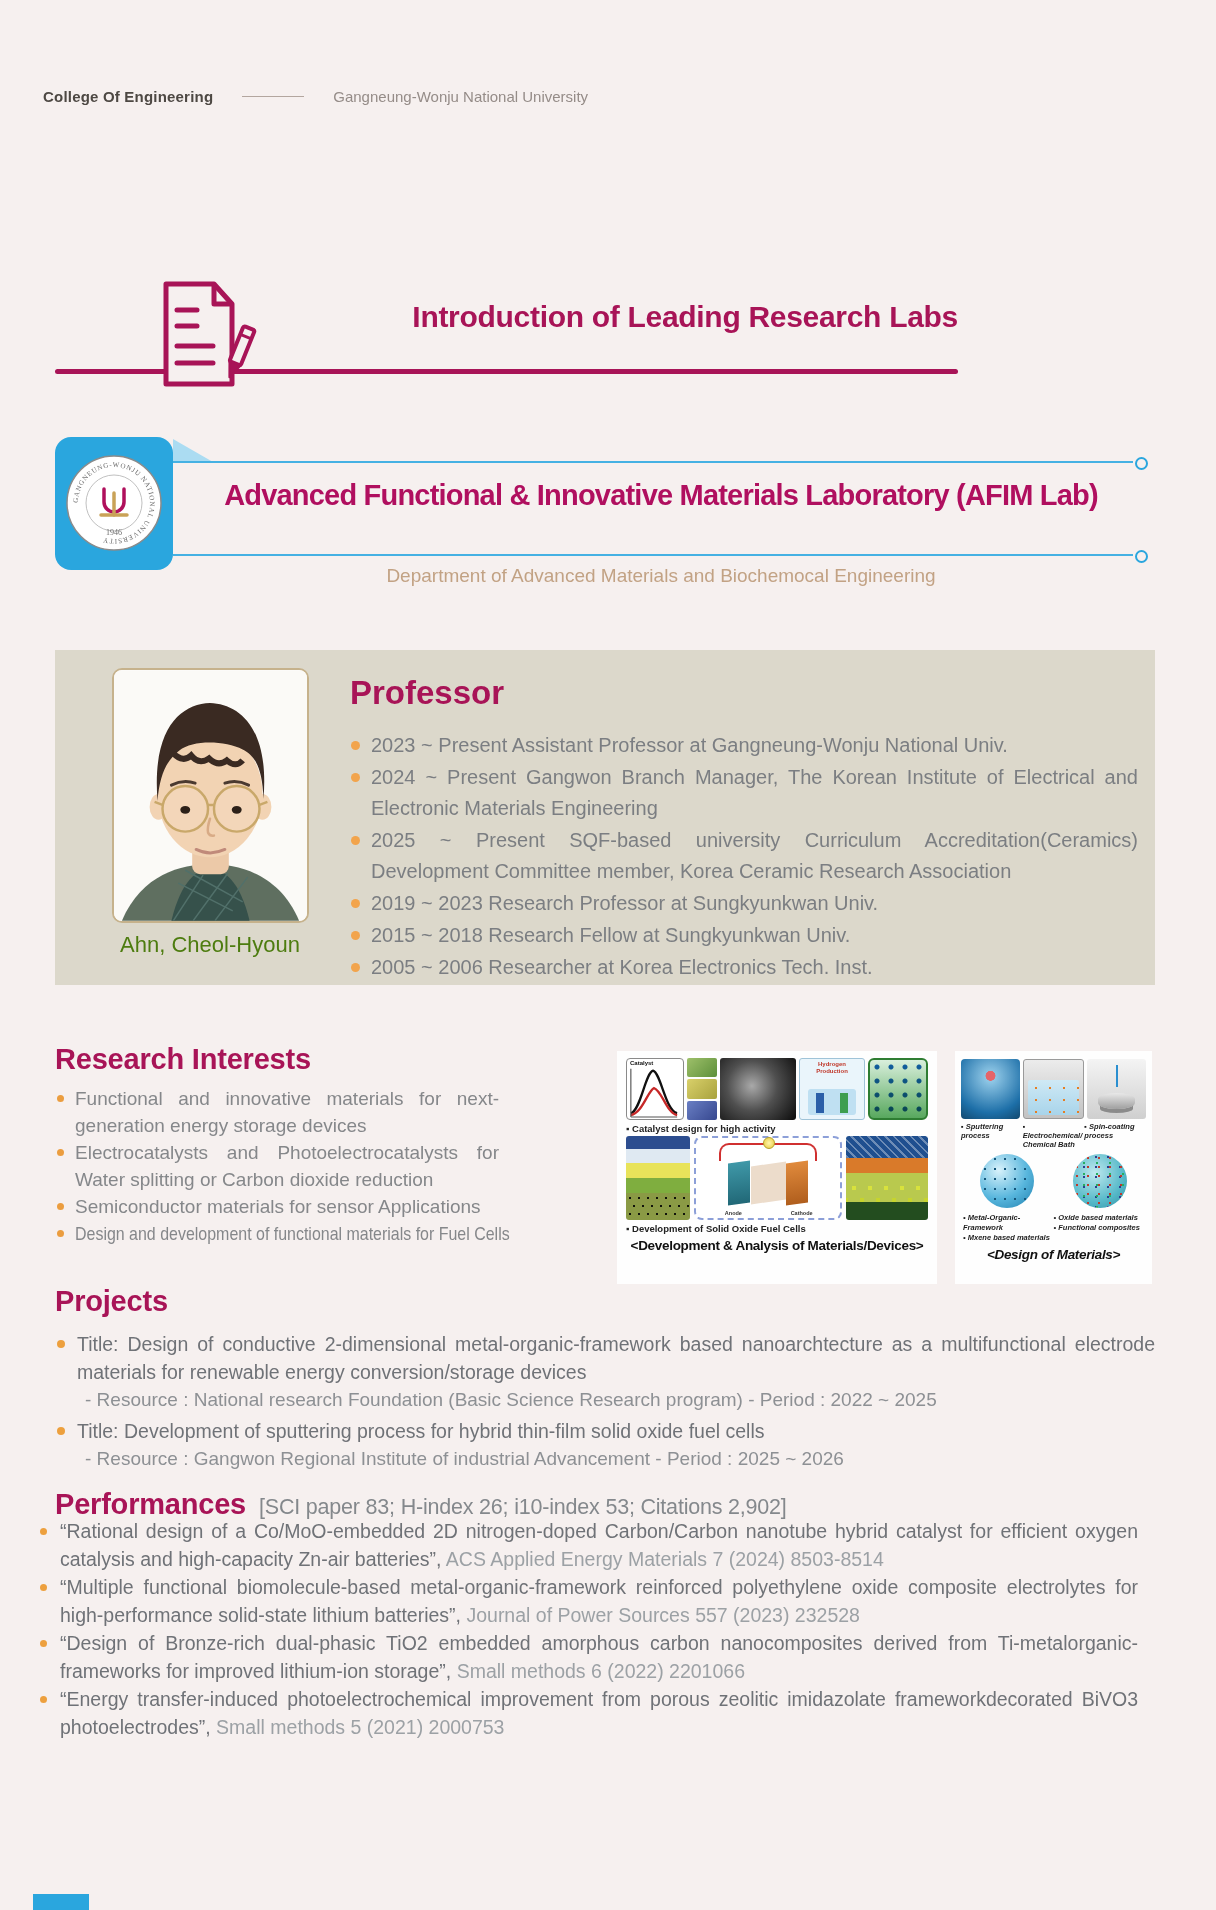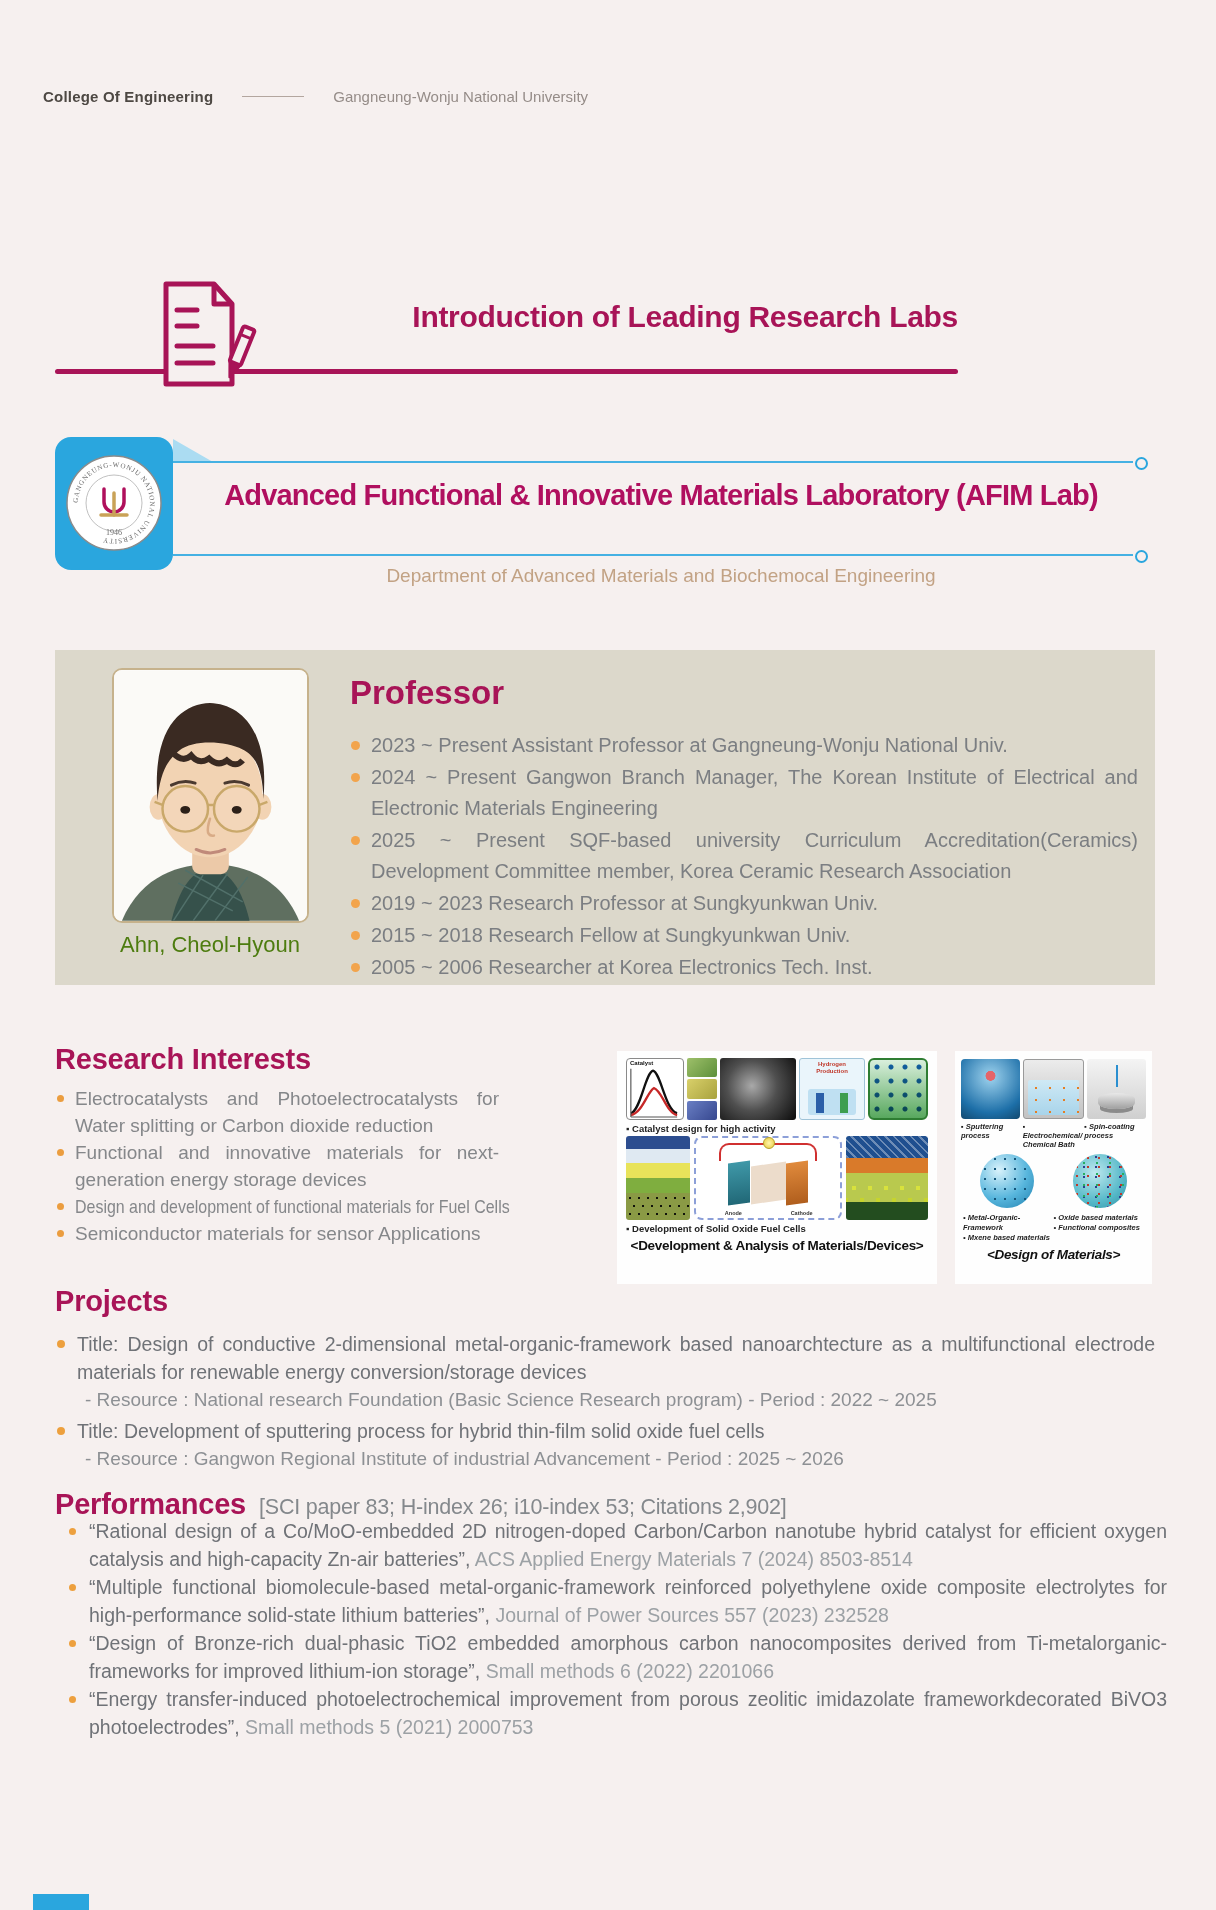--- a/index.html
+++ b/index.html
@@ -128,21 +128,21 @@
   
   .pj-list{position:absolute;left:55px;top:1330px;width:1100px;margin:0;padding:0;list-style:none;}
   .pj-list li{position:relative;padding-left:22px;margin-bottom:3px;}
   .pj-list li::before{content:"";position:absolute;left:2px;top:10px;width:8px;height:8px;border-radius:50%;background:#eda03e;}
   .pj-title{font-size:19.5px;line-height:28px;color:#6f7277;text-align:justify;}
   .pj-res{font-size:19px;line-height:28px;color:#8d9094;margin-left:8px;}
 
   
   .pf-row{position:absolute;left:55px;top:1468px;display:flex;align-items:baseline;gap:13px;}
   .pf-stats{font-size:21.5px;color:#84888c;letter-spacing:-0.2px;}
-  .pub-list{position:absolute;left:67px;top:1518px;width:1100px;margin:0;padding:0;list-style:none;}
+  .pub-list{position:absolute;left:38px;top:1518px;width:1100px;margin:0;padding:0;list-style:none;}
   .pub-list li{position:relative;padding-left:22px;font-size:19.5px;line-height:27.5px;text-align:justify;margin-bottom:1px;}
   .pub-list li::before{content:"";position:absolute;left:2px;top:10px;width:7px;height:7px;border-radius:50%;background:#eda03e;}
   .pub-title{color:#6f7277;}
   .pub-ref{color:#9ca1a5;}
 
   .corner-tab{position:absolute;left:33px;top:1894px;width:56px;height:16px;background:#2aa6de;}
 </style>
 </head>
 <body>
 
@@ -222,24 +222,24 @@
       <li>2024 ~ Present Gangwon Branch Manager, The Korean Institute of Electrical and Electronic Materials Engineering</li>
       <li>2025 ~ Present SQF-based university Curriculum Accreditation(Ceramics) Development Committee member, Korea Ceramic Research Association</li>
       <li>2019 ~ 2023 Research Professor at Sungkyunkwan Univ.</li>
       <li>2015 ~ 2018 Research Fellow at Sungkyunkwan Univ.</li>
       <li>2005 ~ 2006 Researcher at Korea Electronics Tech. Inst.</li>
     </ul>
   </div>
 
   <div class="sec-heading" style="left:55px;top:1043px;">Research Interests</div>
   <ul class="ri-list">
+    <li>Functional and innovative materials for next-generation energy storage devices</li>
     <li>Electrocatalysts and Photoelectrocatalysts for Water splitting or Carbon dioxide reduction</li>
-    <li>Functional and innovative materials for next-generation energy storage devices</li>
+    <li>Semiconductor materials for sensor Applications</li>
     <li><span class="condense">Design and development of functional materials for Fuel Cells</span></li>
-    <li>Semiconductor materials for sensor Applications</li>
   </ul>
 
   <div class="fig fig1">
     <div class="f1-rowA">
       <div class="tileA1">
         <span class="tiny-lab">Catalyst</span>
         <svg viewBox="0 0 56 62" width="54" height="60">
           <path d="M4,56 C14,54 19,14 27,12 C35,14 40,54 52,56" stroke="#111" fill="none" stroke-width="2.4"></path>
           <path d="M4,58 C16,56 22,32 28,30 C36,32 41,56 52,58" stroke="#c62828" fill="none" stroke-width="2.4"></path>
           <path d="M4,60 h48 M4,60 V10" stroke="#555" stroke-width="1.2"></path>

